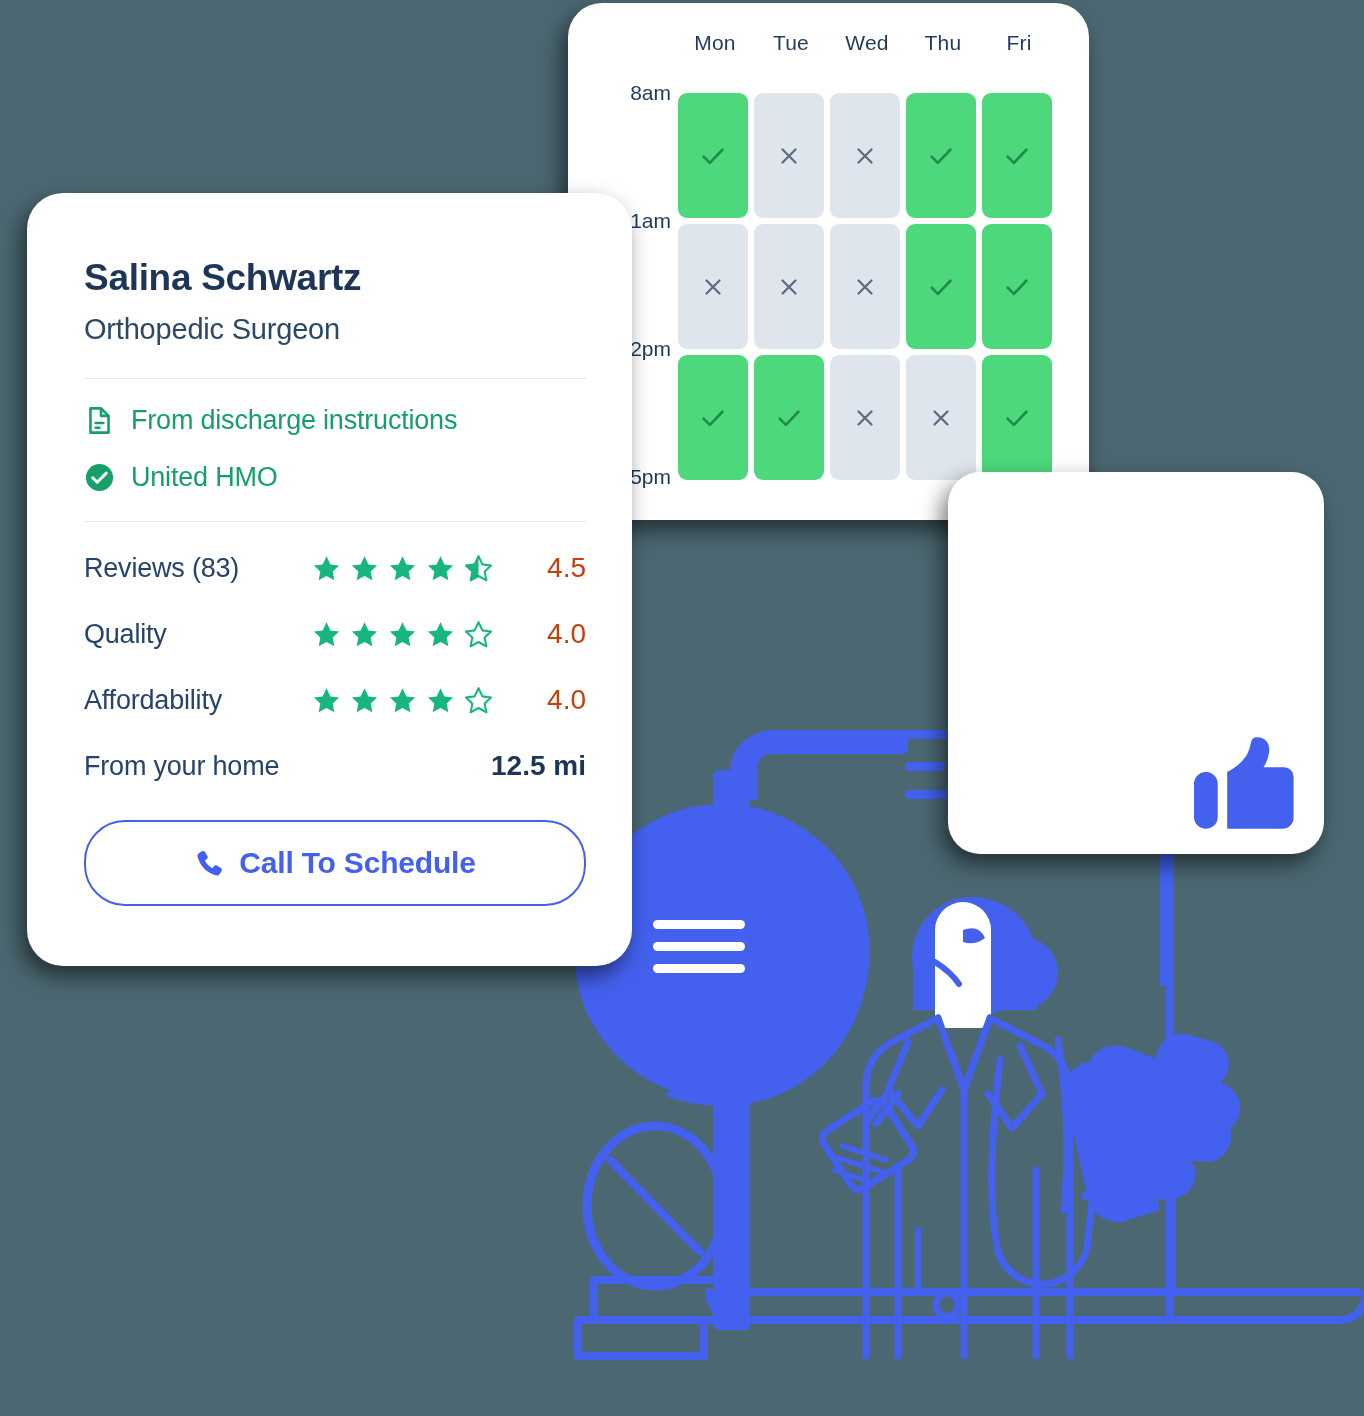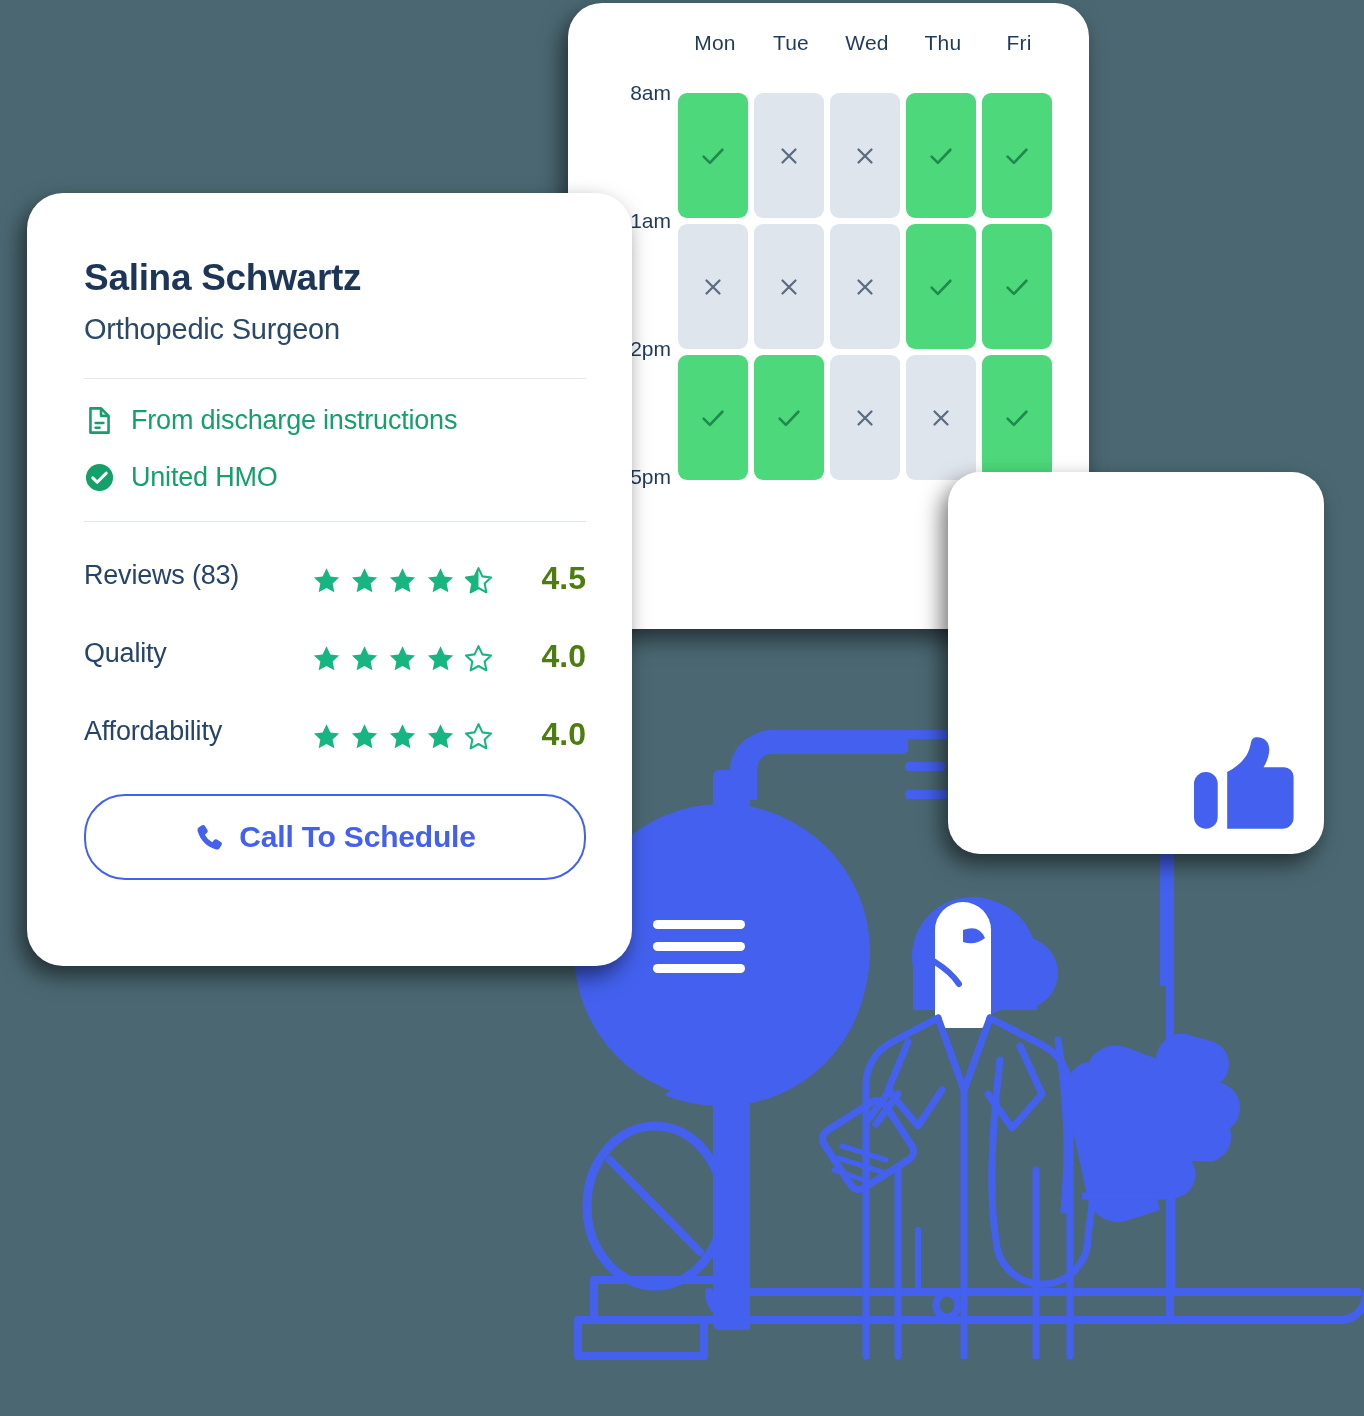--- a/index.html
+++ b/index.html
@@ -17,21 +17,21 @@
     position:absolute;
     background:#ffffff;
     border-radius:34px;
     box-shadow:-6px 10px 22px rgba(0,0,0,.55);
   }
 
   
   #illustration{position:absolute;left:0;top:0;width:1364px;height:1416px;pointer-events:none;}
 
   
-  #schedule-card{left:568px;top:3px;width:521px;height:626px;border-radius:34px;}
+  #schedule-card{left:568px;top:3px;width:521px;height:517px;border-radius:34px;}
   .sched-inner{position:absolute;inset:0;padding:0;}
   .sched-head{position:absolute;left:0;top:28px;width:100%;height:40px;}
   .day-label{
     position:absolute;top:0;width:78px;text-align:center;
     font-size:21px;color:#1f3a5a;font-weight:400;letter-spacing:.2px;
   }
   .time-label{
     position:absolute;right:0;width:86px;text-align:right;
     font-size:21px;color:#1f3a5a;
   }
@@ -55,27 +55,27 @@
     font-size:29px;font-weight:400;color:#2b4865;letter-spacing:-.2px;
   }
   .rule{height:1px;background:#e3e7ee;margin-top:32px;}
   .tag-row{display:flex;align-items:center;gap:16px;margin-top:26px;}
   .tag-row .tag-text{font-size:27px;color:#15a06a;letter-spacing:-.2px;}
   .tag-icon{width:31px;height:31px;flex:0 0 31px;display:block;}
 
   .rule2{height:1px;background:#e3e7ee;margin-top:28px;}
 
   .rate-row{
-    display:flex;margin-top:38px;height:40px;
+    display:flex;align-items:center;margin-top:26px;height:40px;
   }
   .rate-label{font-size:27px;color:#25436b;flex:0 0 228px;letter-spacing:-.2px;}
   .stars{flex:1 1 auto;display:flex;align-items:center;gap:9px;}
   .stars svg{width:29px;height:29px;display:block;}
   .rate-val{
-    font-size:32px;font-weight:700;color:#4d7c0f;width:72px;text-align:right;
+    font-size:28px;font-weight:400;color:#c2410c;width:72px;text-align:right;
   }
   .dist-row{display:flex;align-items:baseline;margin-top:30px;}
   .dist-label{font-size:27px;color:#25436b;flex:1 1 auto;letter-spacing:-.2px;}
   .dist-val{font-size:28px;font-weight:700;color:#1d3557;}
 
   .cta{
     margin-top:38px;height:82px;border-radius:41px;
     border:2.5px solid #4361ee;background:#fff;
     display:flex;align-items:center;justify-content:center;gap:14px;
     cursor:pointer;
@@ -375,20 +375,24 @@
           <svg viewBox="0 0 24 24">
               <path d="M12 1.8 L15.2 8.6 L22.4 9.5 L17.1 14.5 L18.5 21.8 L12 18.2 L5.5 21.8 L6.9 14.5 L1.6 9.5 L8.8 8.6 Z" fill="#17b57f"></path>
             </svg>
           <svg viewBox="0 0 24 24">
               <path d="M12 1.8 L15.2 8.6 L22.4 9.5 L17.1 14.5 L18.5 21.8 L12 18.2 L5.5 21.8 L6.9 14.5 L1.6 9.5 L8.8 8.6 Z" fill="none" stroke="#17b57f" stroke-width="1.7" stroke-linejoin="round"></path>
             </svg>
         </span>
         <span class="rate-val">4.0</span>
       </div>
 
+      <div class="dist-row">
+        <span class="dist-label">From your home</span>
+        <span class="dist-val">12.5 mi</span>
+      </div>
 
       <div class="cta">
         <svg viewBox="0 0 24 24">
           <path d="M6.2 2.6 a1.8 1.8 0 0 1 2.4 .6 L10.4 6.2 a1.8 1.8 0 0 1 -.4 2.3 L8.4 9.8 a13 13 0 0 0 5.8 5.8 L15.5 14 a1.8 1.8 0 0 1 2.3 -.4 L20.8 15.4 a1.8 1.8 0 0 1 .6 2.4 L19.9 20.2 a2.4 2.4 0 0 1 -2.8 1 C10 19.2 4.8 14 2.8 6.9 a2.4 2.4 0 0 1 1 -2.8 Z" fill="#4361ee"></path>
         </svg>
         <span class="cta-label">Call To Schedule</span>
       </div>
 
     </div>
   </div>

